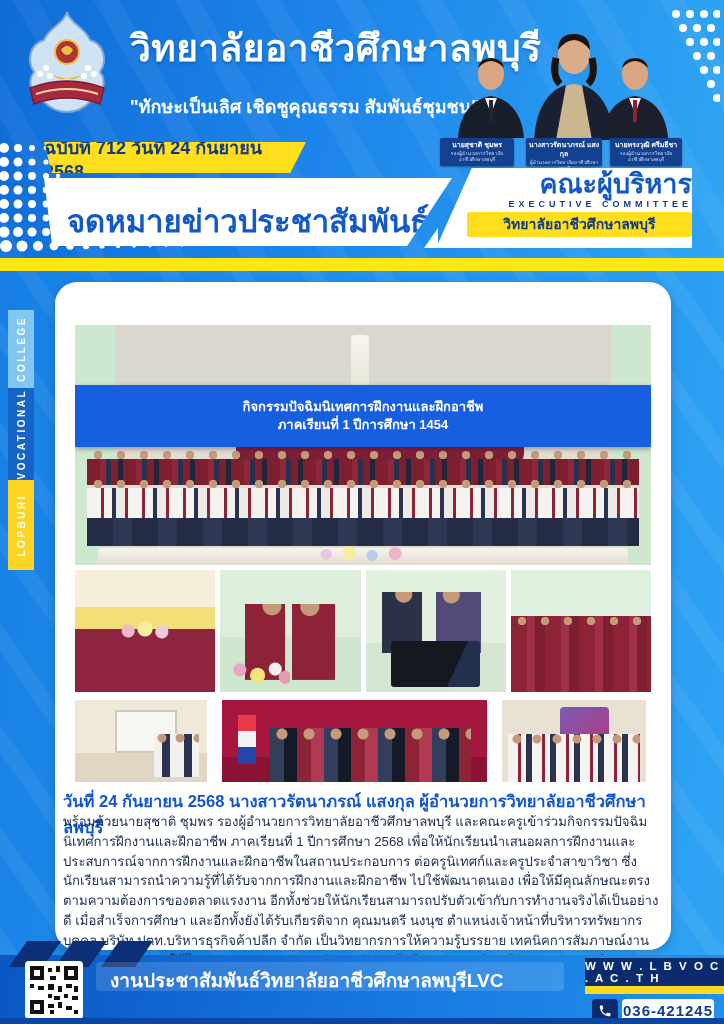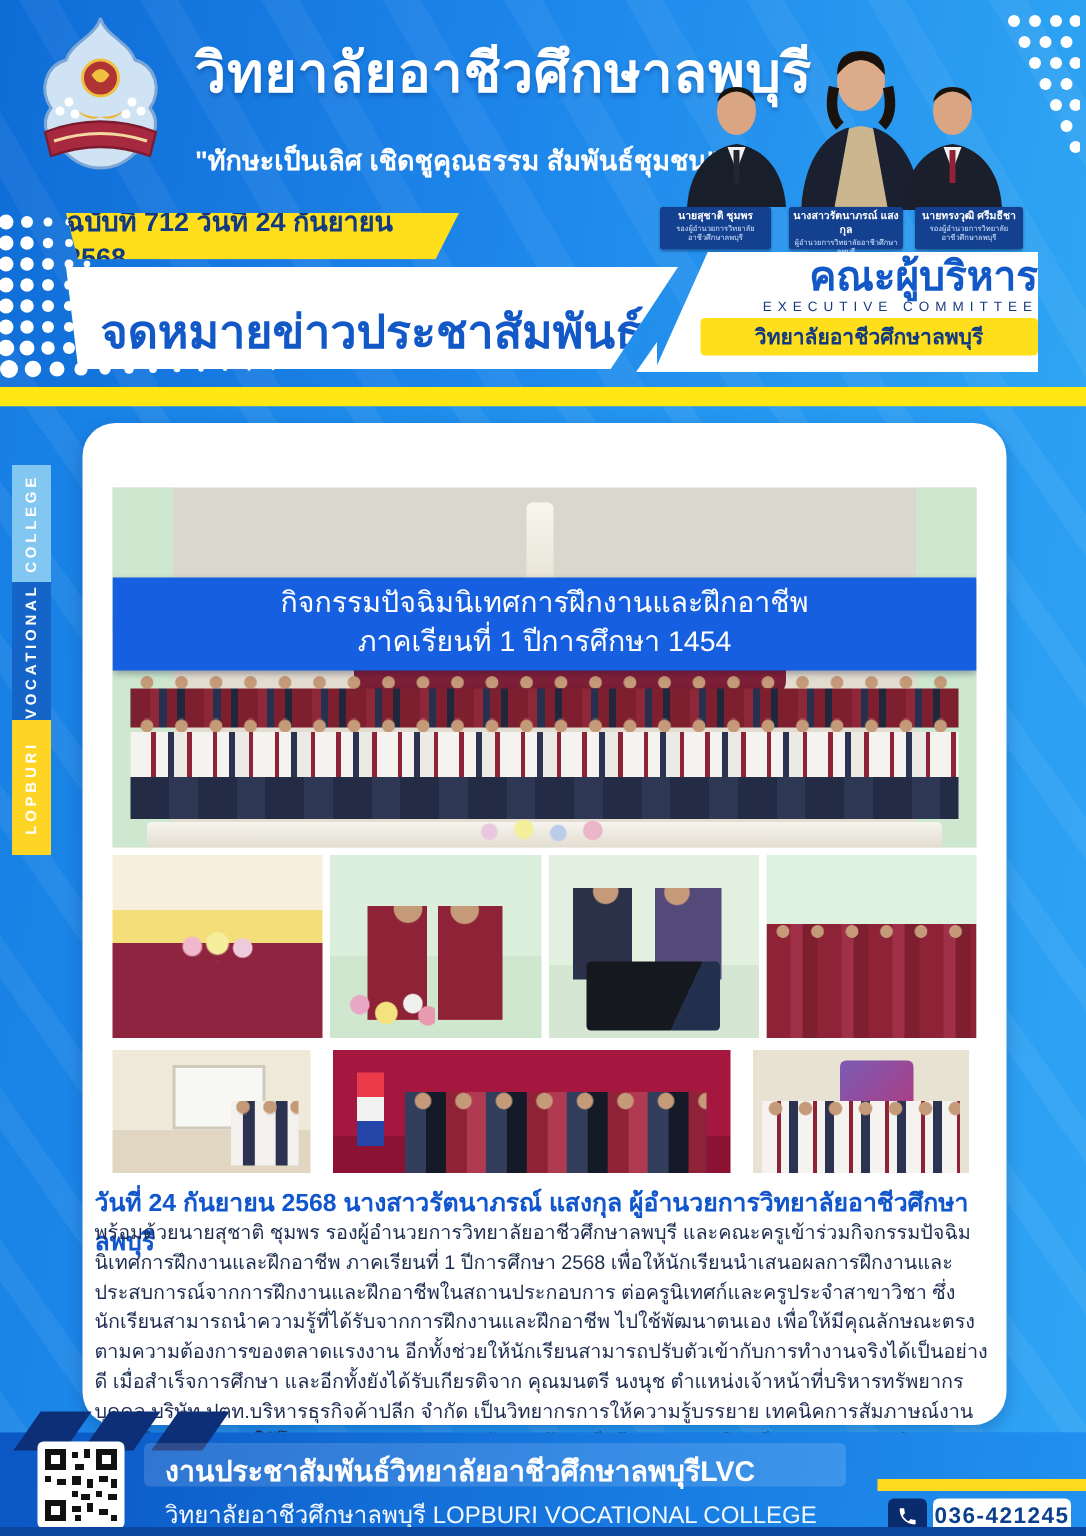--- a/index.html
+++ b/index.html
@@ -48,21 +48,21 @@
     display:flex; flex-direction:column; align-items:center; justify-content:center;
     box-shadow:0 3px 6px rgba(0,30,90,.3); }
   .news-title { font-size:31px; font-weight:bold; color:#1259c7; line-height:1.05;margin-top:44px; }
   .news-sub { font-size:14px; font-weight:bold; color:#ef4444; letter-spacing:4px; margin-top:8px; }
 
   
   .exec-panel { position:absolute; left:436px; top:168px; width:256px; height:80px;
     background:#ffffff; clip-path:polygon(14% 0,100% 0,100% 100%,0 100%);
     display:flex; flex-direction:column; align-items:flex-end; box-shadow:0 3px 6px rgba(0,30,90,.3); }
   .exec-heading { font-size:27px; font-weight:bold; color:#1259c7; line-height:1.05; margin-top:2px; }
-  .exec-sub { font-size:9px; font-weight:normal; color:#1a3a7e; letter-spacing:4px; margin-top:1px; }
+  .exec-sub { font-size:9px; font-weight:bold; color:#1a3a7e; letter-spacing:4px; margin-top:1px; }
   .exec-college { margin-top:3px; width:88%; background:#ffdf1b; border-radius:3px;
     font-size:14px; font-weight:bold; color:#123a80; text-align:center; padding:1px 0 2px; }
   .white-wedge { position:absolute; left:424px; top:228px; width:0; height:0;
     border-left:14px solid transparent; border-bottom:20px solid #ffffff; }
 
   
   .divider-yellow { position:absolute; left:0; top:258px; width:724px; height:13px; background:#ffe714; }
 
   
   .main { position:absolute; left:0; top:271px; width:724px; height:684px;
@@ -103,21 +103,21 @@
     border-radius:3px 3px 0 0; }
   .hero-flowers { position:absolute; left:42%; bottom:1%; width:16%; height:7%;
     background:radial-gradient(circle 5px at 10% 50%,#e8c8de 5px,transparent 6px),
       radial-gradient(circle 6px at 35% 40%,#f3ef9a 6px,transparent 7px),
       radial-gradient(circle 5px at 60% 55%,#b9cdeb 5px,transparent 6px),
       radial-gradient(circle 6px at 85% 45%,#e9b7c9 6px,transparent 7px); }
 
   .hero-banner { position:absolute; left:0; top:60px; width:100%; height:62px;
     background:#155fe0; display:flex; flex-direction:column; align-items:center; justify-content:center;
     box-shadow:0 2px 5px rgba(0,0,40,.35); }
-  .hero-banner div { color:#ffffff; font-weight:normal; font-size:19px; line-height:1.35; }
+  .hero-banner div { color:#ffffff; font-weight:bold; font-size:13px; line-height:1.35; }
 
   
   .row2 { position:absolute; left:20px; top:288px; width:576px; height:122px; display:flex; gap:5px; }
   .row2 .photo { position:relative; flex:1; height:100%; }
   .row3 { position:absolute; left:20px; top:418px; width:576px; height:82px; display:flex; gap:15px; }
   .row3 .photo { position:relative; height:100%; }
 
   .p-meeting { background:linear-gradient(#f5efdc 0 30%, #f3de7a 30% 48%, #8e2440 48% 100%); }
   .p-meeting::after { content:""; position:absolute; left:30%; top:42%; width:40%; height:16%;
     background:radial-gradient(circle 6px at 20% 50%,#f0b7cd 6px,transparent 7px),
@@ -451,22 +451,22 @@
             <rect x="30" y="38" width="4" height="6"></rect>
             <rect x="38" y="42" width="6" height="4"></rect>
             <rect x="46" y="46" width="4" height="4"></rect>
           <rect x="22" y="46" width="4" height="4"></rect>
         </g>
       </svg>
     </div>
 
     <div class="footer-line1-bar"></div>
     <div class="footer-line1">งานประชาสัมพันธ์วิทยาลัยอาชีวศึกษาลพบุรีLVC</div>
-    <div class="footer-line2">วิทยาลัยอาชีวศึกษาลพบุรี  LOPBURI  VOCATIONAL  COLLEGE</div>
-
+
+    <div class="website-box">W W W . L B V O C . A C . T H</div>
     <div class="website-underline"></div>
 
     <div class="phone-icon-box">
       <svg width="14" height="14" viewBox="0 0 24 24">
         <path d="M6.6 10.8c1.5 2.9 3.7 5.1 6.6 6.6l2.2-2.2c.3-.3.7-.4 1.1-.2 1.2.4 2.5.6 3.8.6.6 0 1 .4 1 1V20c0 .6-.4 1-1 1C10.6 21 3 13.4 3 3.7c0-.6.4-1 1-1h3.4c.6 0 1 .4 1 1 0 1.3.2 2.6.6 3.8.1.4 0 .8-.2 1.1l-2.2 2.2z" fill="#ffffff"></path>
       </svg>
     </div>
     <div class="phone-number-box">036-421245</div>
   </div>
 

